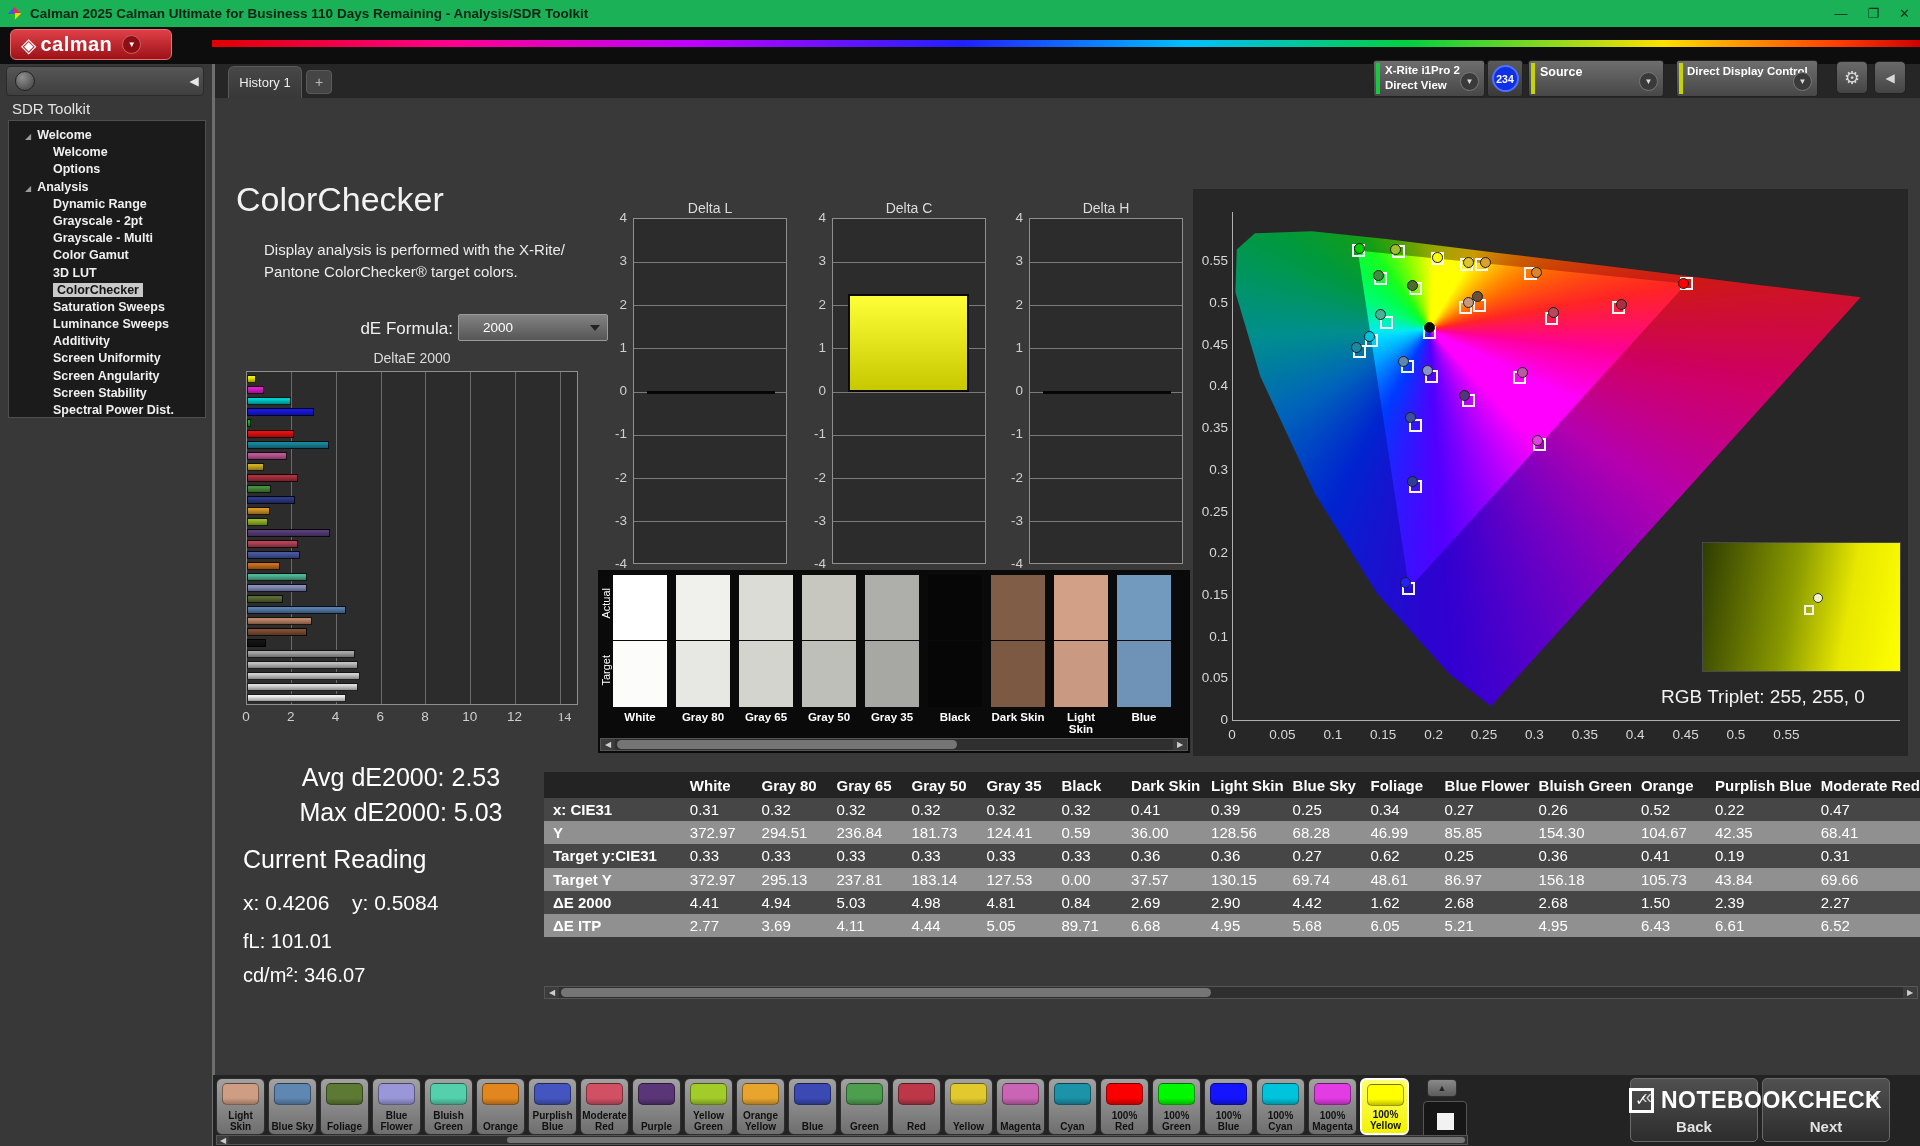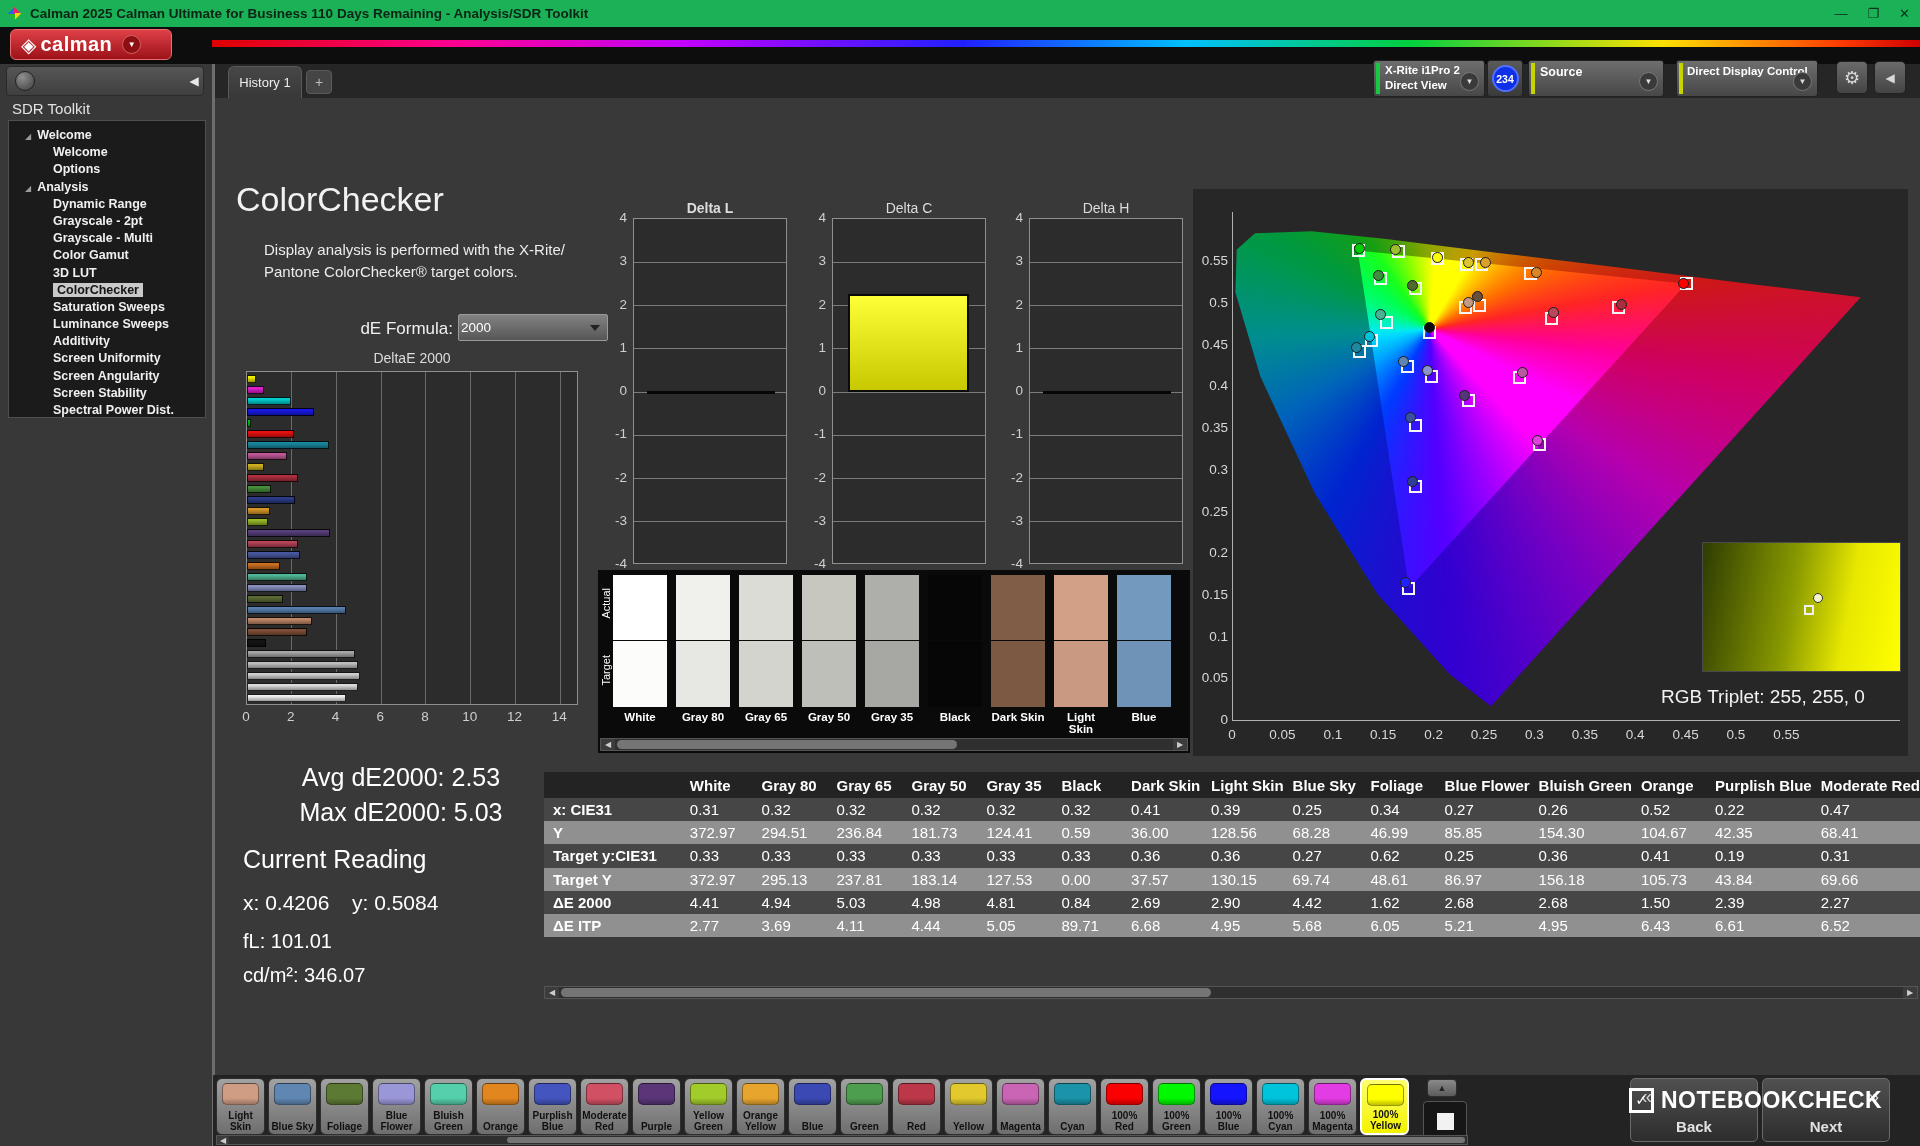--- a/index.html
+++ b/index.html
@@ -46,21 +46,21 @@
   #side-title{left:12px;top:100px;font-size:15px;color:#e2e2e2;}
   #tree{left:8px;top:120px;width:198px;height:298px;background:#1b1b1b;border:1px solid #4f4f4f;box-sizing:border-box;padding-top:6px;overflow:hidden;}
   .tree-row{height:17.2px;line-height:17.2px;font-size:12.5px;font-weight:700;color:#f0f0f0;white-space:nowrap;}
   .tree-row .tri{color:#9a9a9a;font-size:8px;margin:0 6px 0 16px;}
   .tree-row.child{padding-left:44px;}
   .tree-row .sel{background:#c9c9c9;color:#141414;padding:0 4px;}
   
   #page-title{left:236px;top:180px;font-size:34px;color:#f2f2f2;}
   .descline{left:264px;width:330px;font-size:15px;color:#ececec;}
   #formula-label{left:280px;top:319px;width:173px;text-align:right;font-size:17px;color:#f0f0f0;}
-  #formula-dd{left:458px;top:314px;width:150px;height:27px;background:linear-gradient(#828282,#565656);border:1px solid #9a9a9a;border-radius:2px;box-sizing:border-box;color:#fff;font-size:13.5px;line-height:25px;padding-left:2px;}
+  #formula-dd{left:458px;top:314px;width:150px;height:27px;background:linear-gradient(#828282,#565656);border:1px solid #9a9a9a;border-radius:2px;box-sizing:border-box;color:#fff;font-size:13.5px;line-height:25px;padding-left:24px;}
   #formula-dd .caret{position:absolute;right:7px;top:10px;width:0;height:0;border-left:5px solid transparent;border-right:5px solid transparent;border-top:6px solid #222;}
   
   .plotbox{background:#2c2c2c;border:1px solid #8f8f8f;box-sizing:border-box;}
   .charttitle{font-size:14px;color:#dcdcdc;text-align:center;}
   .vgrid{position:absolute;top:0;bottom:0;width:1px;background:#6b6b6b;}
   .hgrid{position:absolute;left:0;right:0;height:1px;background:#7a7a7a;}
   .debar{position:absolute;height:8px;border:1px solid rgba(0,0,0,.85);box-sizing:border-box;}
   .ticklbl{position:absolute;font-size:13.5px;color:#cfcfcf;}
   .stat{color:#fff;}
   
@@ -235,33 +235,33 @@
     <div class="debar" style="top: 322px; left: 0px; width: 98.6517px; background: linear-gradient(rgb(240, 240, 240) 20%, rgba(0, 0, 0, 0.35)), rgb(240, 240, 240);"></div>
   </div>
 <div class="abs" id="de-xlabels" style="left:246px;top:709px;width:340px;height:18px">
     <span class="ticklbl" style="left: -12px; width: 24px; text-align: center; top: 0px;">0</span>
     <span class="ticklbl" style="left: 32.74px; width: 24px; text-align: center; top: 0px;">2</span>
     <span class="ticklbl" style="left: 77.48px; width: 24px; text-align: center; top: 0px;">4</span>
     <span class="ticklbl" style="left: 122.22px; width: 24px; text-align: center; top: 0px;">6</span>
     <span class="ticklbl" style="left: 166.96px; width: 24px; text-align: center; top: 0px;">8</span>
     <span class="ticklbl" style="left: 211.7px; width: 24px; text-align: center; top: 0px;">10</span>
     <span class="ticklbl" style="left: 256.44px; width: 24px; text-align: center; top: 0px;">12</span>
-    <span class="ticklbl" style="left: 301.18px; width: 24px; text-align: center; top: 0px;">14</span>
+    <span class="ticklbl" style="left: 301.18px; width: 24px; text-align: right; top: 0px; font-family: Liberation Serif, serif;">14</span>
   </div>
 
 <div class="abs stat" style="left:246px;top:763px;width:310px;text-align:center;font-size:25px">Avg dE2000: 2.53</div>
 <div class="abs stat" style="left:246px;top:798px;width:310px;text-align:center;font-size:25px">Max dE2000: 5.03</div>
 <div class="abs stat" style="left:243px;top:845px;font-size:25px">Current Reading</div>
 <div class="abs stat" style="left:243px;top:891px;font-size:21px">x: 0.4206</div>
 <div class="abs stat" style="left:352px;top:891px;font-size:21px">y: 0.5084</div>
 <div class="abs stat" style="left:243px;top:930px;font-size:20px">fL: 101.01</div>
 <div class="abs stat" style="left:243px;top:964px;font-size:20px">cd/m²: 346.07</div>
 
 <div id="delta-layer">
-    <div class="abs charttitle" style="left: 633px; top: 200px; width: 154px; font-weight: bold;">Delta L</div>
+    <div class="abs charttitle" style="left: 633px; top: 200px; width: 154px;">Delta L</div>
     <div class="abs plotbox" style="left: 633px; top: 218px; width: 154px; height: 346px;">
       <div class="hgrid" style="top: 42.75px;"></div>
       <div class="hgrid" style="top: 86px;"></div>
       <div class="hgrid" style="top: 129.25px;"></div>
       <div class="hgrid" style="top: 172.5px;"></div>
       <div class="hgrid" style="top: 215.75px;"></div>
       <div class="hgrid" style="top: 259px;"></div>
       <div class="hgrid" style="top: 302.25px;"></div>
       <div style="position: absolute; left: 13px; width: 128px; height: 3px; background: rgb(6, 6, 6); top: 171.5px;"></div>
     </div>

